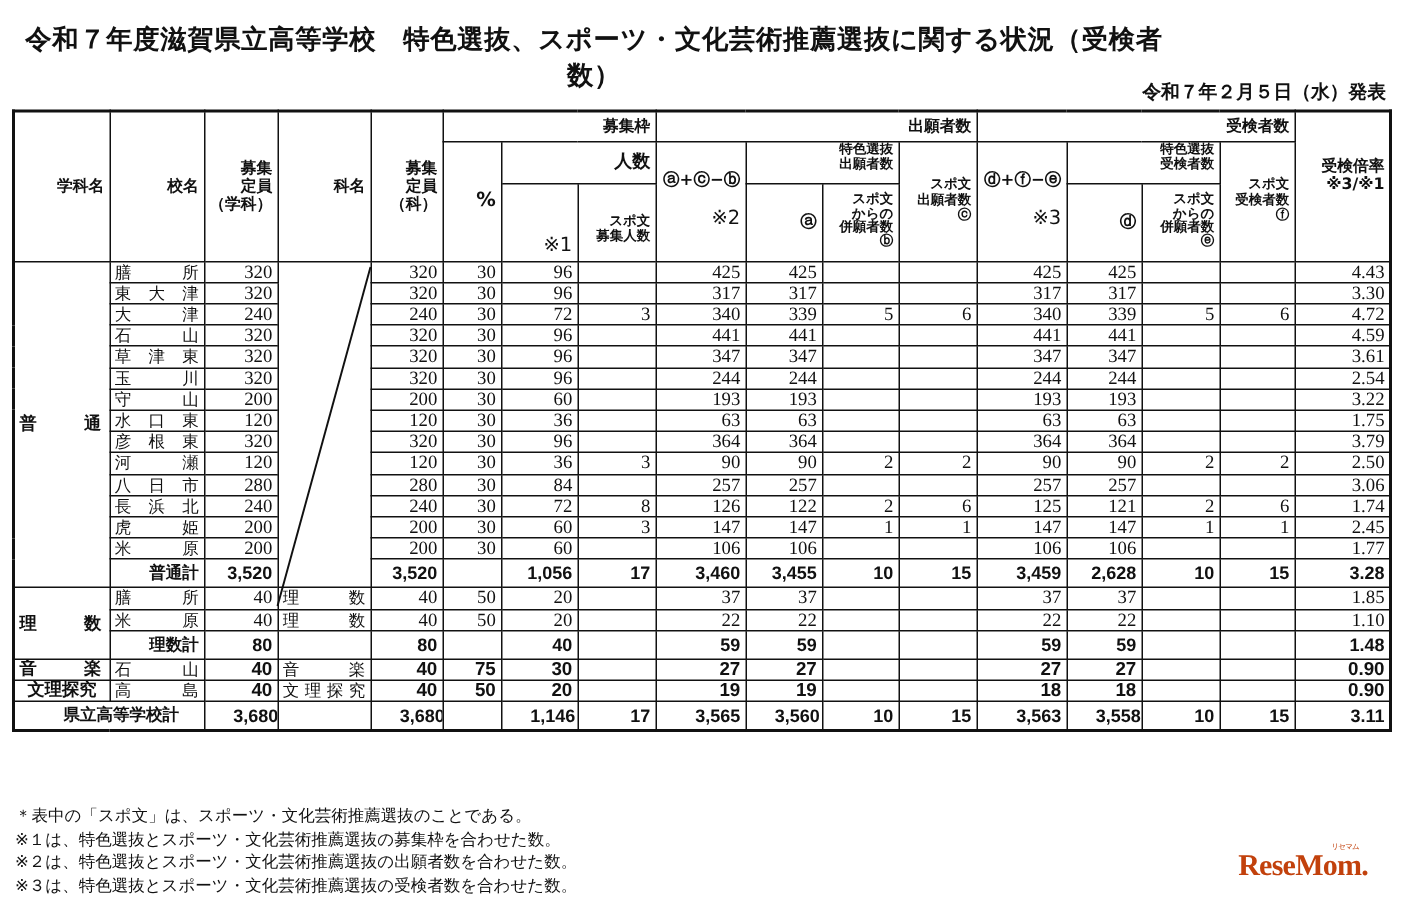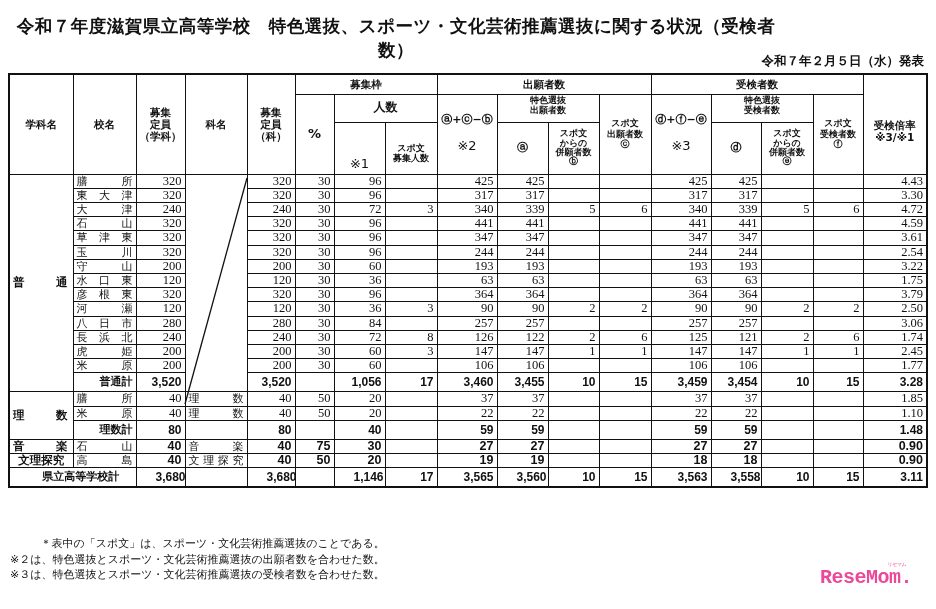--- a/index.html
+++ b/index.html
@@ -1,35 +1,35 @@
 <!DOCTYPE html>
 <html><head>
 <meta charset="utf-8">
 <style>
   html, body { margin:0; padding:0; background:#fff; }
   body { width:936px; height:609px; position:relative; overflow:hidden; font-family:"DejaVu Sans", sans-serif; color:#111; }
   .title { position:absolute; left:0; top:14px; width:792px; text-align:center; font-size:17.5px; font-weight:bold; letter-spacing:0.5px; }
   .date { position:absolute; right:12px; top:53px; font-size:12.5px; font-weight:bold;margin-left:15px; }
   table.main { position:absolute; left:8px; top:73px; border-collapse:collapse; table-layout:fixed; width:918px; border:2.5px solid #111; }
   table.main td, table.main th { border:1px solid #111; padding:0 3px; overflow:hidden; white-space:nowrap; }
-  th { font-size:10.5px; font-weight:bold; text-align:center; line-height:1.15; }
+  th { font-size:10.5px; font-weight:bold; text-align:right; line-height:1.15; }
   th.sm { font-size:9px;margin-left:44px; }
   td { font-family:"Liberation Serif", serif; font-size:12.5px; height:13.2px; line-height:13.2px; text-align:right; }
   td.school { text-align:justify; text-align-last:justify; font-family:"DejaVu Serif", serif; font-size:11px; padding:0 3px 0 3px; }
   td.dept { text-align:center; font-family:"DejaVu Sans", sans-serif; font-weight:bold; font-size:11.5px; letter-spacing:10px; }
   td.ka { text-align:justify; text-align-last:justify; font-family:"DejaVu Serif", serif; font-size:11px; }
   tr.sub td { font-family:"Liberation Sans", sans-serif; font-weight:bold; font-size:12px; height:18px; line-height:18px; }
   tr.sub td.lbl { font-family:"DejaVu Sans", sans-serif; font-size:11px; }
   tr.bold td { font-family:"Liberation Sans", sans-serif; font-weight:bold; }
   tr.bold td.school, tr.bold td.ka { font-family:"DejaVu Serif", serif; font-weight:normal; }
   tr.total td { font-family:"Liberation Sans", sans-serif; font-weight:bold; font-size:12px; height:18px; line-height:18px;padding-left:19px; }
   tr.total td.lbl { text-align:center; font-family:"DejaVu Sans", sans-serif; font-size:11px; }
   .thick-top td { border-top:2.5px solid #111; }
-  .notes { position:absolute; left:10px; top:536px; font-size:11px; line-height:15.5px;text-align:right; }
-  .logo { position:absolute; right:24px; top:566px; font-family:Liberation Mono, monospace; font-weight:bold; font-size:20px; color:#ec4899; letter-spacing:-0.5px; }
+  .notes { position:absolute; left:10px; top:536px; font-size:11px; line-height:15.5px; }
+  .logo { position:absolute; right:24px; top:566px; font-family:Liberation Serif, serif; font-weight:bold; font-size:20px; color:#c2410c; letter-spacing:-0.5px; }
   .logo small { position:absolute; right:6px; top:-5px; font-size:5px; font-weight:normal; }
   .diag { position:absolute; left:0; top:0; pointer-events:none; }
 </style>
 </head>
 <body>
 
 <div class="title">令和７年度滋賀県立高等学校　特色選抜、スポーツ・文化芸術推薦選抜に関する状況（受検者数）</div>
 <div class="date">令和７年２月５日（水）発表</div>
 
 <table class="main">
@@ -59,21 +59,21 @@
       <th rowspan="4" style="white-space:pre-line">募集
 定員
 （学科）</th>
       <th rowspan="4">科名</th>
       <th rowspan="4" style="white-space:pre-line">募集
 定員
 （科）</th>
       <th colspan="3">募集枠</th>
       <th colspan="4">出願者数</th>
       <th colspan="4">受検者数</th>
-      <th rowspan="4" style="white-space:pre-line;vertical-align:top;padding-top:44px">受検倍率
+      <th rowspan="4" style="white-space:pre-line;vertical-align:top;padding-top:30px">受検倍率
 ※3/※1</th>
     </tr>
     <tr style="height:28px">
       <th rowspan="3" style="font-size:13px">%</th>
       <th colspan="2" style="font-size:12px">人数</th>
       <th rowspan="3" style="font-size:11px"><span>ⓐ+ⓒ−ⓑ</span><br><br><span style="font-size:13px;font-weight:normal">※2</span></th>
       <th colspan="2" class="sm" style="white-space:pre-line;vertical-align:top">特色選抜
 出願者数</th>
       <th rowspan="3" class="sm" style="white-space:pre-line">スポ文
 出願者数
@@ -348,21 +348,21 @@
         <td>3,520</td>
         <td>3,520</td>
         <td></td>
         <td>1,056</td>
         <td>17</td>
         <td>3,460</td>
         <td>3,455</td>
         <td>10</td>
         <td>15</td>
         <td>3,459</td>
-        <td>3,454</td>
+        <td>2,628</td>
         <td>10</td>
         <td>15</td>
         <td>3.28</td>
       </tr>
       <tr class="thick-top">
         <td class="dept" rowspan="3">理　数</td>
         <td class="school">膳所</td>
         <td>40</td>
         <td class="ka">理数</td>
         <td>40</td>
@@ -473,17 +473,18 @@
       </tr>
     </tbody>
 </table>
 
 <svg class="diag" width="936" height="609">
   <line x1="247" y1="178" x2="185" y2="404" stroke="#111" stroke-width="1.3"></line>
 </svg>
 
 <div class="notes">
   <div>＊表中の「スポ文」は、スポーツ・文化芸術推薦選抜のことである。</div>
+  <div>※１は、特色選抜とスポーツ・文化芸術推薦選抜の募集枠を合わせた数。</div>
   <div>※２は、特色選抜とスポーツ・文化芸術推薦選抜の出願者数を合わせた数。</div>
   <div>※３は、特色選抜とスポーツ・文化芸術推薦選抜の受検者数を合わせた数。</div>
 </div>
 
 <div class="logo"><span>ReseMom.</span><small>リセマム</small></div>
 
 </body></html>

